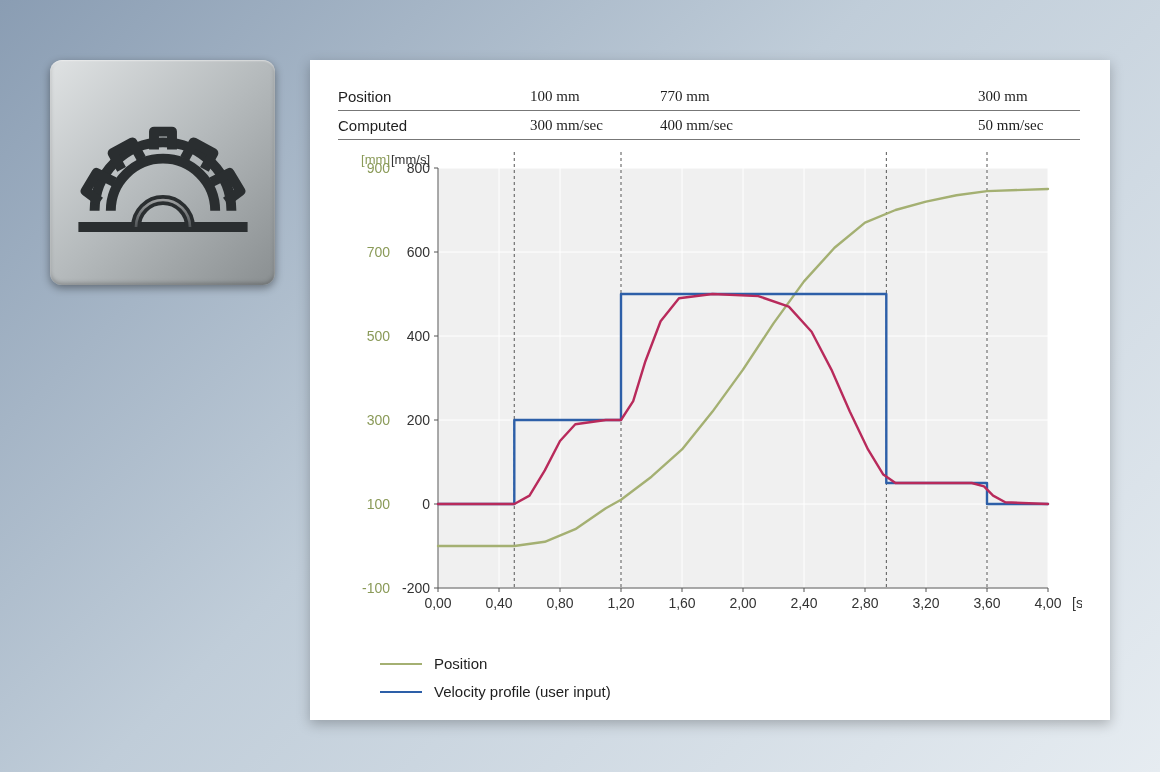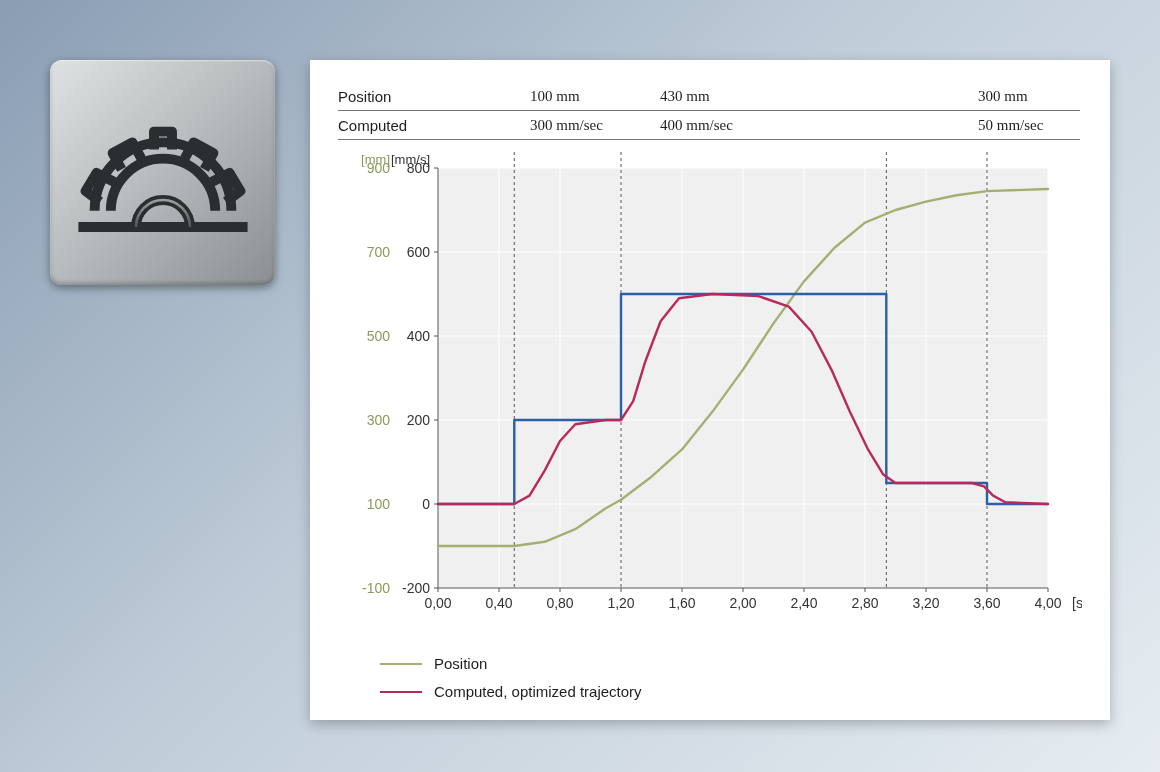--- a/index.html
+++ b/index.html
@@ -73,21 +73,21 @@
     </g>
   </svg>
 </div>
 
 <div class="panel">
 
   <div class="data-table">
     <div class="data-row">
       <span class="lbl">Position</span>
       <span class="cell" style="left:192px">100 mm</span>
-      <span class="cell" style="left:322px">430 mm</span>
+      <span class="cell" style="left:322px">770 mm</span>
       <span class="cell" style="left:640px">300 mm</span>
     </div>
     <div class="data-row">
       <span class="lbl">Computed</span>
       <span class="cell" style="left:192px">300 mm/sec</span>
       <span class="cell" style="left:322px">400 mm/sec</span>
       <span class="cell" style="left:640px">50 mm/sec</span>
     </div>
   </div>
 
@@ -165,18 +165,18 @@
         <path d="M100.0 352.0 L176.3 352.0 L191.5 343.6 L206.8 318.4 L222.0 289.0 L237.3 272.2 L267.8 268.0 L283.0 268.0 L295.2 249.1 L307.4 209.2 L322.6 169.3 L341.0 146.2 L374.5 142.0 L420.3 144.1 L450.8 154.6 L473.6 179.8 L493.4 217.6 L511.8 259.6 L530.0 297.4 L545.3 322.6 L557.5 331.0 L603.3 331.0 L633.8 331.0 L646.0 334.4 L655.1 343.6 L667.3 350.3 L710.0 352.0 " fill="none" stroke="#b82a5b" stroke-width="2.4" stroke-linejoin="round" stroke-linecap="round"></path>
       </svg>
   </div>
 
   <div class="legend">
     <div class="legend-item">
       <span class="sw" id="lsw0" style="border-top-color: rgb(164, 176, 114);"></span>
       <span>Position</span>
     </div>
     <div class="legend-item">
-      <span class="sw" id="lsw2" style="border-top-color: rgb(184, 42, 91);"></span>
-      <span>Computed, optimized trajectory</span>
+      <span class="sw" id="lsw1" style="border-top-color: rgb(45, 95, 168);"></span>
+      <span>Velocity profile (user input)</span>
     </div>
   </div>
 
 </div>
 
 </body></html>

